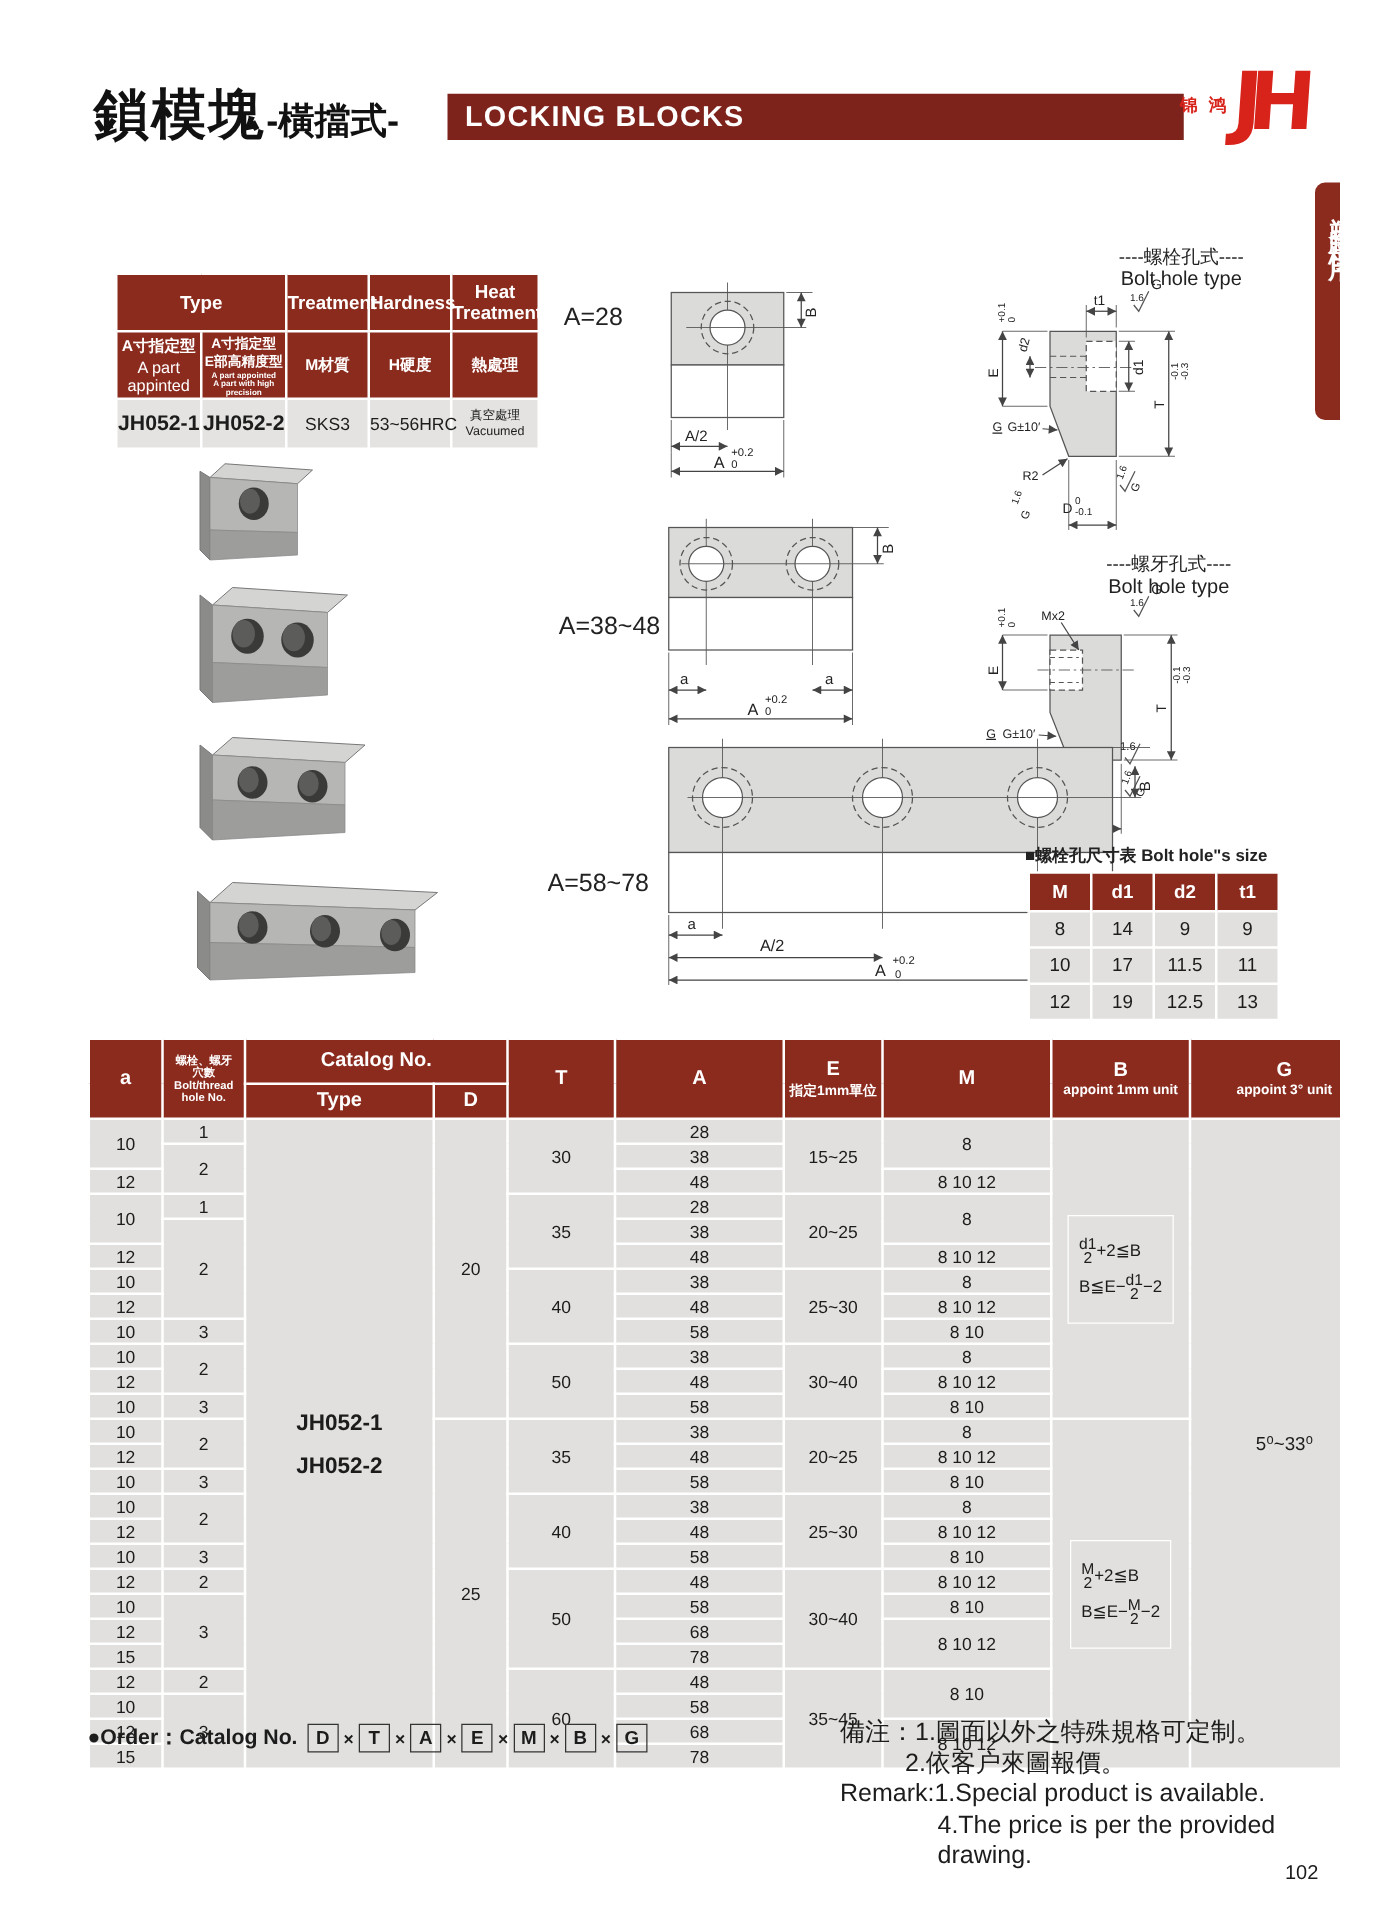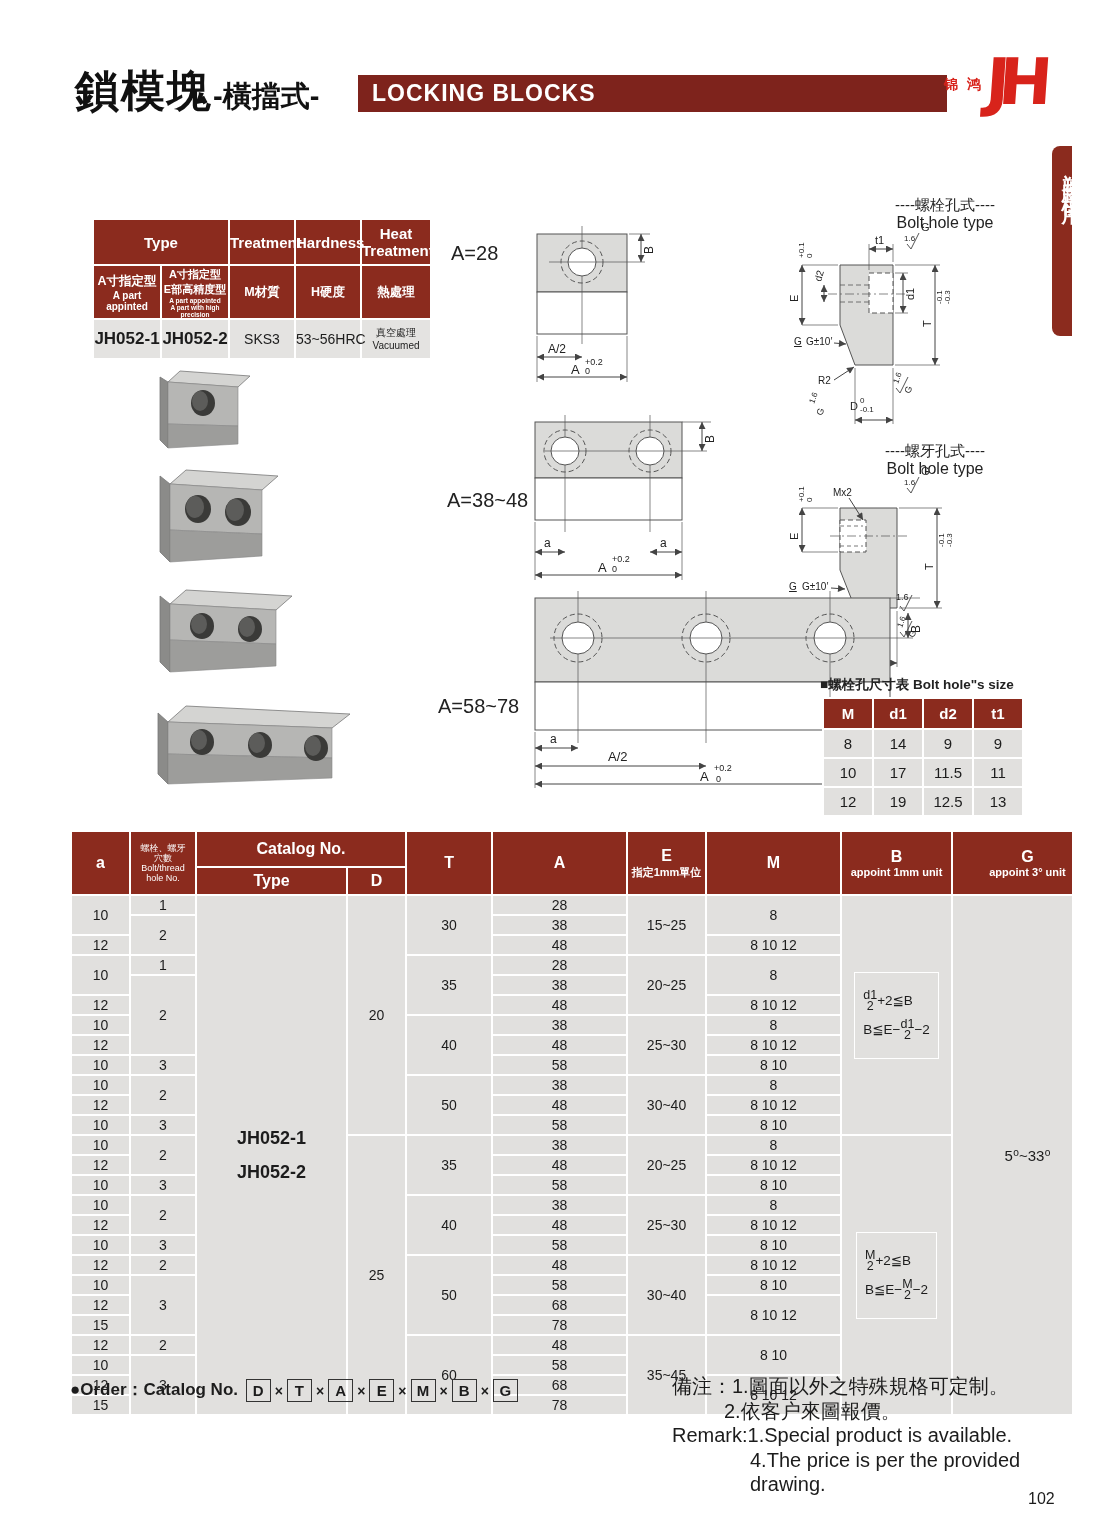--- a/index.html
+++ b/index.html
@@ -25,39 +25,39 @@
 
   
   table{border-collapse:collapse;}
   .ttab{width:338px;table-layout:fixed;}
   .ttab th,.ttab td{border:2px solid #fff;text-align:center;vertical-align:middle;padding:0;}
   .ttab th{background:#8b2b1e;color:#fff;}
   .ttab .h1{font-size:15px;font-weight:bold;height:44px;}
   .ttab .h2{height:52px;}
   .ttab .zh12{font-size:12.5px;font-weight:bold;}
   .ttab .zh10{font-size:11px;font-weight:bold;}
-  .ttab .en9{font-size:10px;font-weight:bold;}
+  .ttab .en9{font-size:13px;font-weight:normal;}
   .ttab .en6{font-size:6.5px;}
   .ttab td{background:#e4e3e1;height:38px;font-size:14px;}
   .ttab .tval{font-size:17px;font-weight:bold;}
   .ttab .small2{font-size:10px;line-height:13px;margin-left:42px;}
 
   
   .btitle{font-size:13.5px;font-weight:bold;color:#222;}
   .btab{width:202px;table-layout:fixed;}
   .btab th{background:#8b2b1e;color:#fff;font-size:15px;font-weight:bold;height:27px;border:2px solid #fff;}
   .btab td{background:#e1e0de;font-size:15px;text-align:center;height:25px;border:2px solid #fff;}
 
   
   .stab{width:1032px;table-layout:fixed;font-size:14px;}
   .stab th{background:#8b2b1e;color:#fff;border:2px solid #fff;padding:0;vertical-align:middle;}
   .stab td{background:#e1e0de;border:2px solid #fff;text-align:center;vertical-align:middle;padding:0;height:18px;line-height:15px;}
   .stab .hmain{font-size:16px;font-weight:bold;}
   .stab .hsub{font-size:11px;font-weight:bold;}
-  .stab .htiny{font-size:9px;font-weight:normal;line-height:10px;white-space:pre-line;}
+  .stab .htiny{font-size:9px;font-weight:bold;line-height:10px;white-space:pre-line;}
   .type-val{font-size:18px;font-weight:bold;line-height:34px;}
   .g-cell{font-size:15px;}
   .formula-box{display:inline-block;border:1px solid #fff;padding:10px 8px;font-size:13.5px;text-align:left;}
   .fline{white-space:nowrap;margin:7px 0;}
   .frac{display:inline-flex;flex-direction:column;align-items:center;vertical-align:middle;
         font-size:12.5px;line-height:11px;}
 
   
   .order-line{font-size:17px;font-weight:bold;}
   .obox{display:inline-block;border:1.5px solid #333;min-width:19px;height:21px;line-height:21px;

